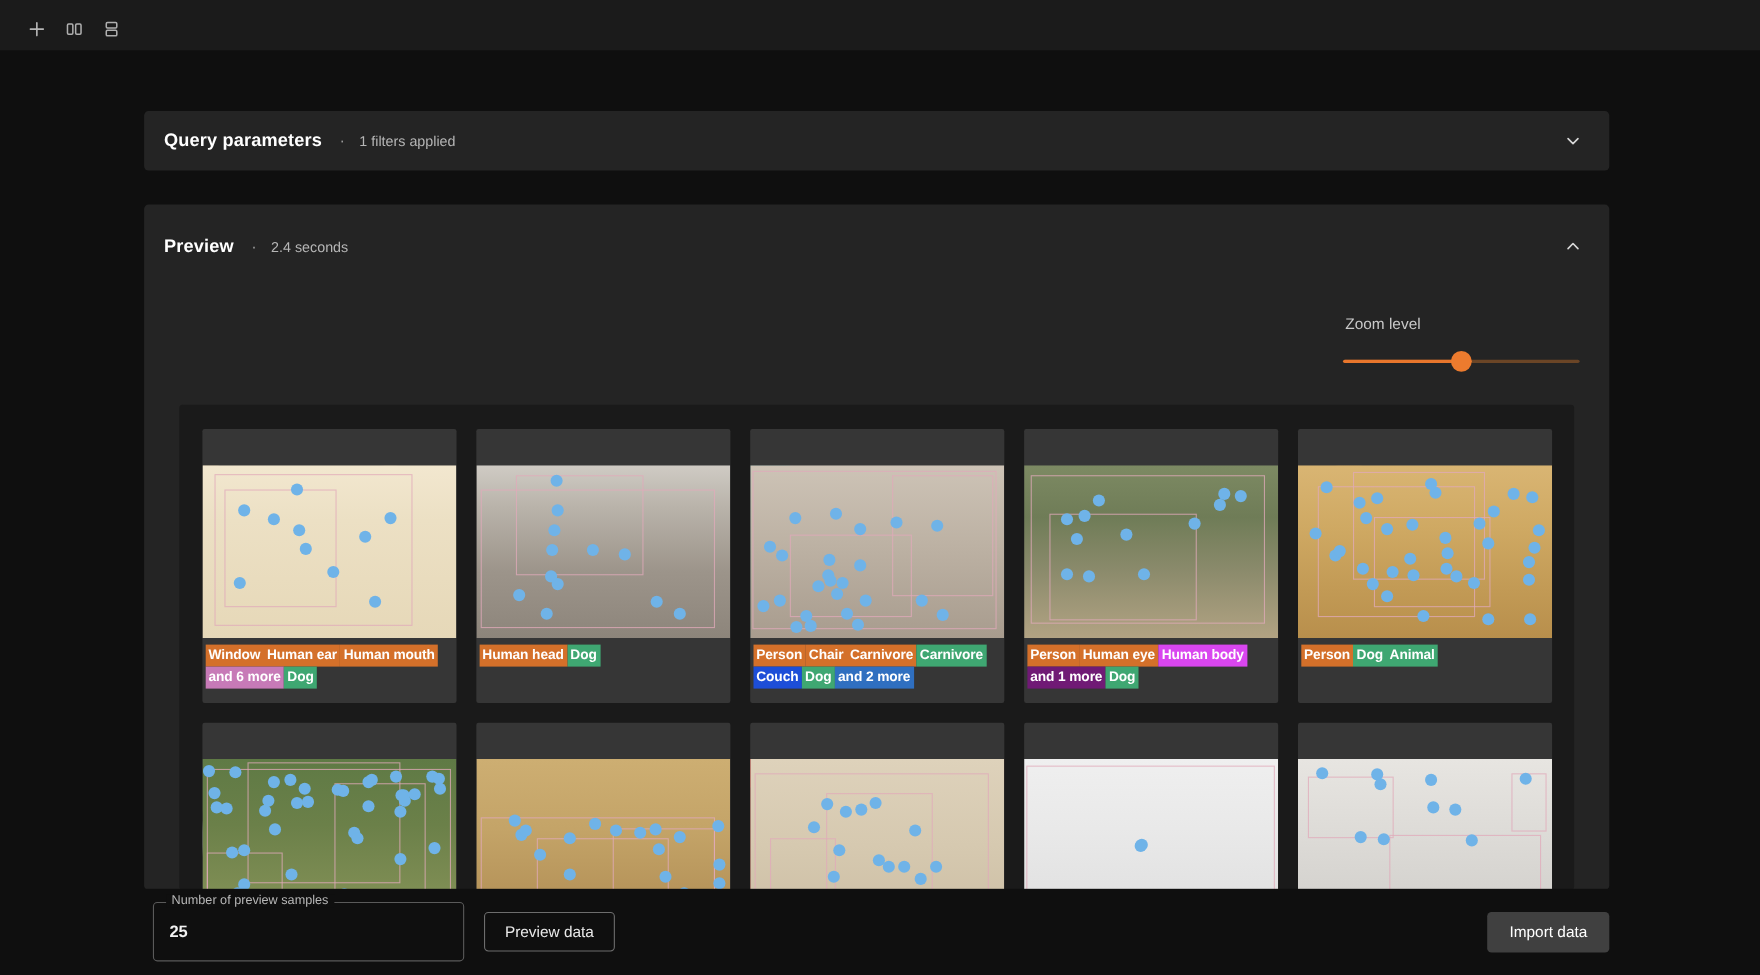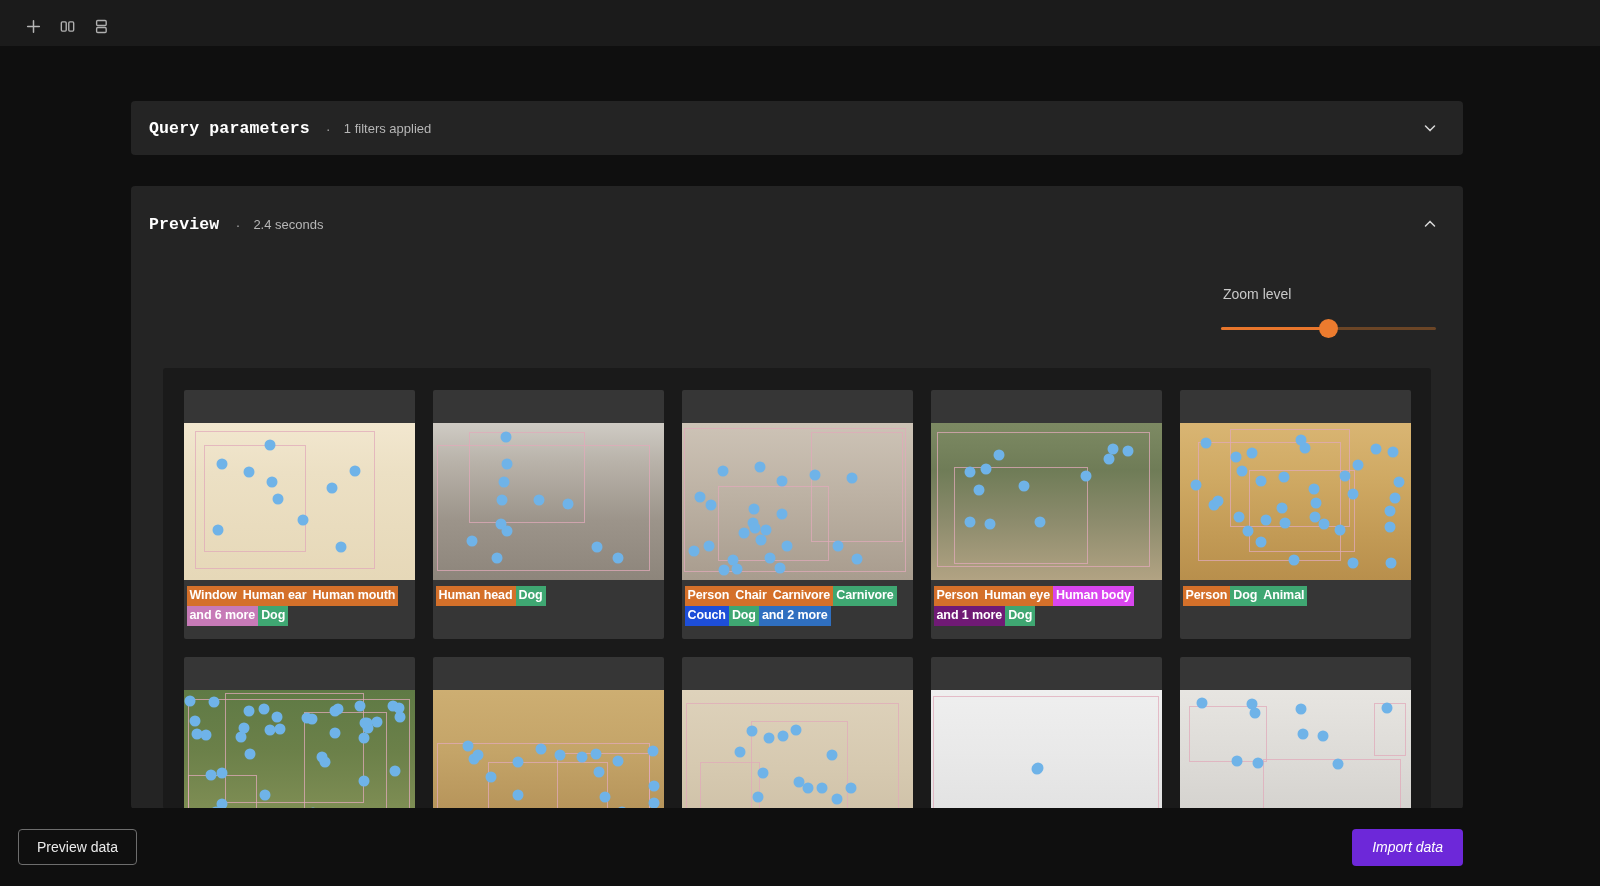--- a/index.html
+++ b/index.html
@@ -48,21 +48,21 @@
     position: absolute;
     left: 131px; right: 137px;
     background: #242424;
     border-radius: 4px;
   }
   .panel-header {
     display: flex; align-items: center;
     padding: 0 28px 0 18px;
     position: relative;
   }
-  .panel-title { font-size: 16.5px; font-weight: bold; color: #fff; letter-spacing: .15px; font-family: Liberation Mono, monospace; }
+  .panel-title { font-size: 16.5px; font-weight: bold; color: #fff; letter-spacing: .15px; }
   .panel-dot { color: #9a9a9a; font-size: 15px; margin: 0 13px 0 16px; }
   .panel-sub { font-size: 13px; color: #b6b6b6; }
   .chev {
     position: absolute; right: 22px; top: 50%; transform: translateY(-50%);
     width: 22px; height: 22px; cursor: pointer;
     display: flex; align-items: center; justify-content: center;
   }
 
   
   #qp-panel { top: 55px; height: 54px; }
@@ -185,26 +185,25 @@
     background: transparent;
     color: #eaeaea;
     font-size: 14px;
     font-family: "Liberation Sans", sans-serif;
     cursor: pointer;
   }
   .btn-primary {
     position: absolute; right: 137px;
     height: 37px; padding: 0 20px;
     border: none; border-radius: 4px;
-    background: #6d28d9;
+    background: #404040;
     color: #fff;
     font-size: 14px;
     font-family: "Liberation Sans", sans-serif;
     cursor: pointer;
-    font-style: italic;
   }
 </style>
 </head>
 <body>
 
 <div class="tabbar">
 
   <div class="tabbar-actions">
     <div class="tbtn">
       <svg width="17" height="17" viewBox="0 0 16 16">
@@ -541,17 +540,21 @@
               <div class="kp" style="left: 52.6684%; top: 12.2674%;"></div>
               <div class="kp" style="left: 24.7139%; top: 45.5358%;"></div>
               <div class="kp" style="left: 9.59603%; top: 8.42526%;"></div>
             </div>
           </div>
         </div>
     </div>
   </div>
 
   <div class="footer">
+    <div class="field">
+      <span class="field-legend">Number of preview samples</span>
+      <span class="field-value">25</span>
+    </div>
     <button class="btn-outline">Preview data</button>
     <button class="btn-primary">Import data</button>
   </div>
 
 </div>
 
 </body></html>

